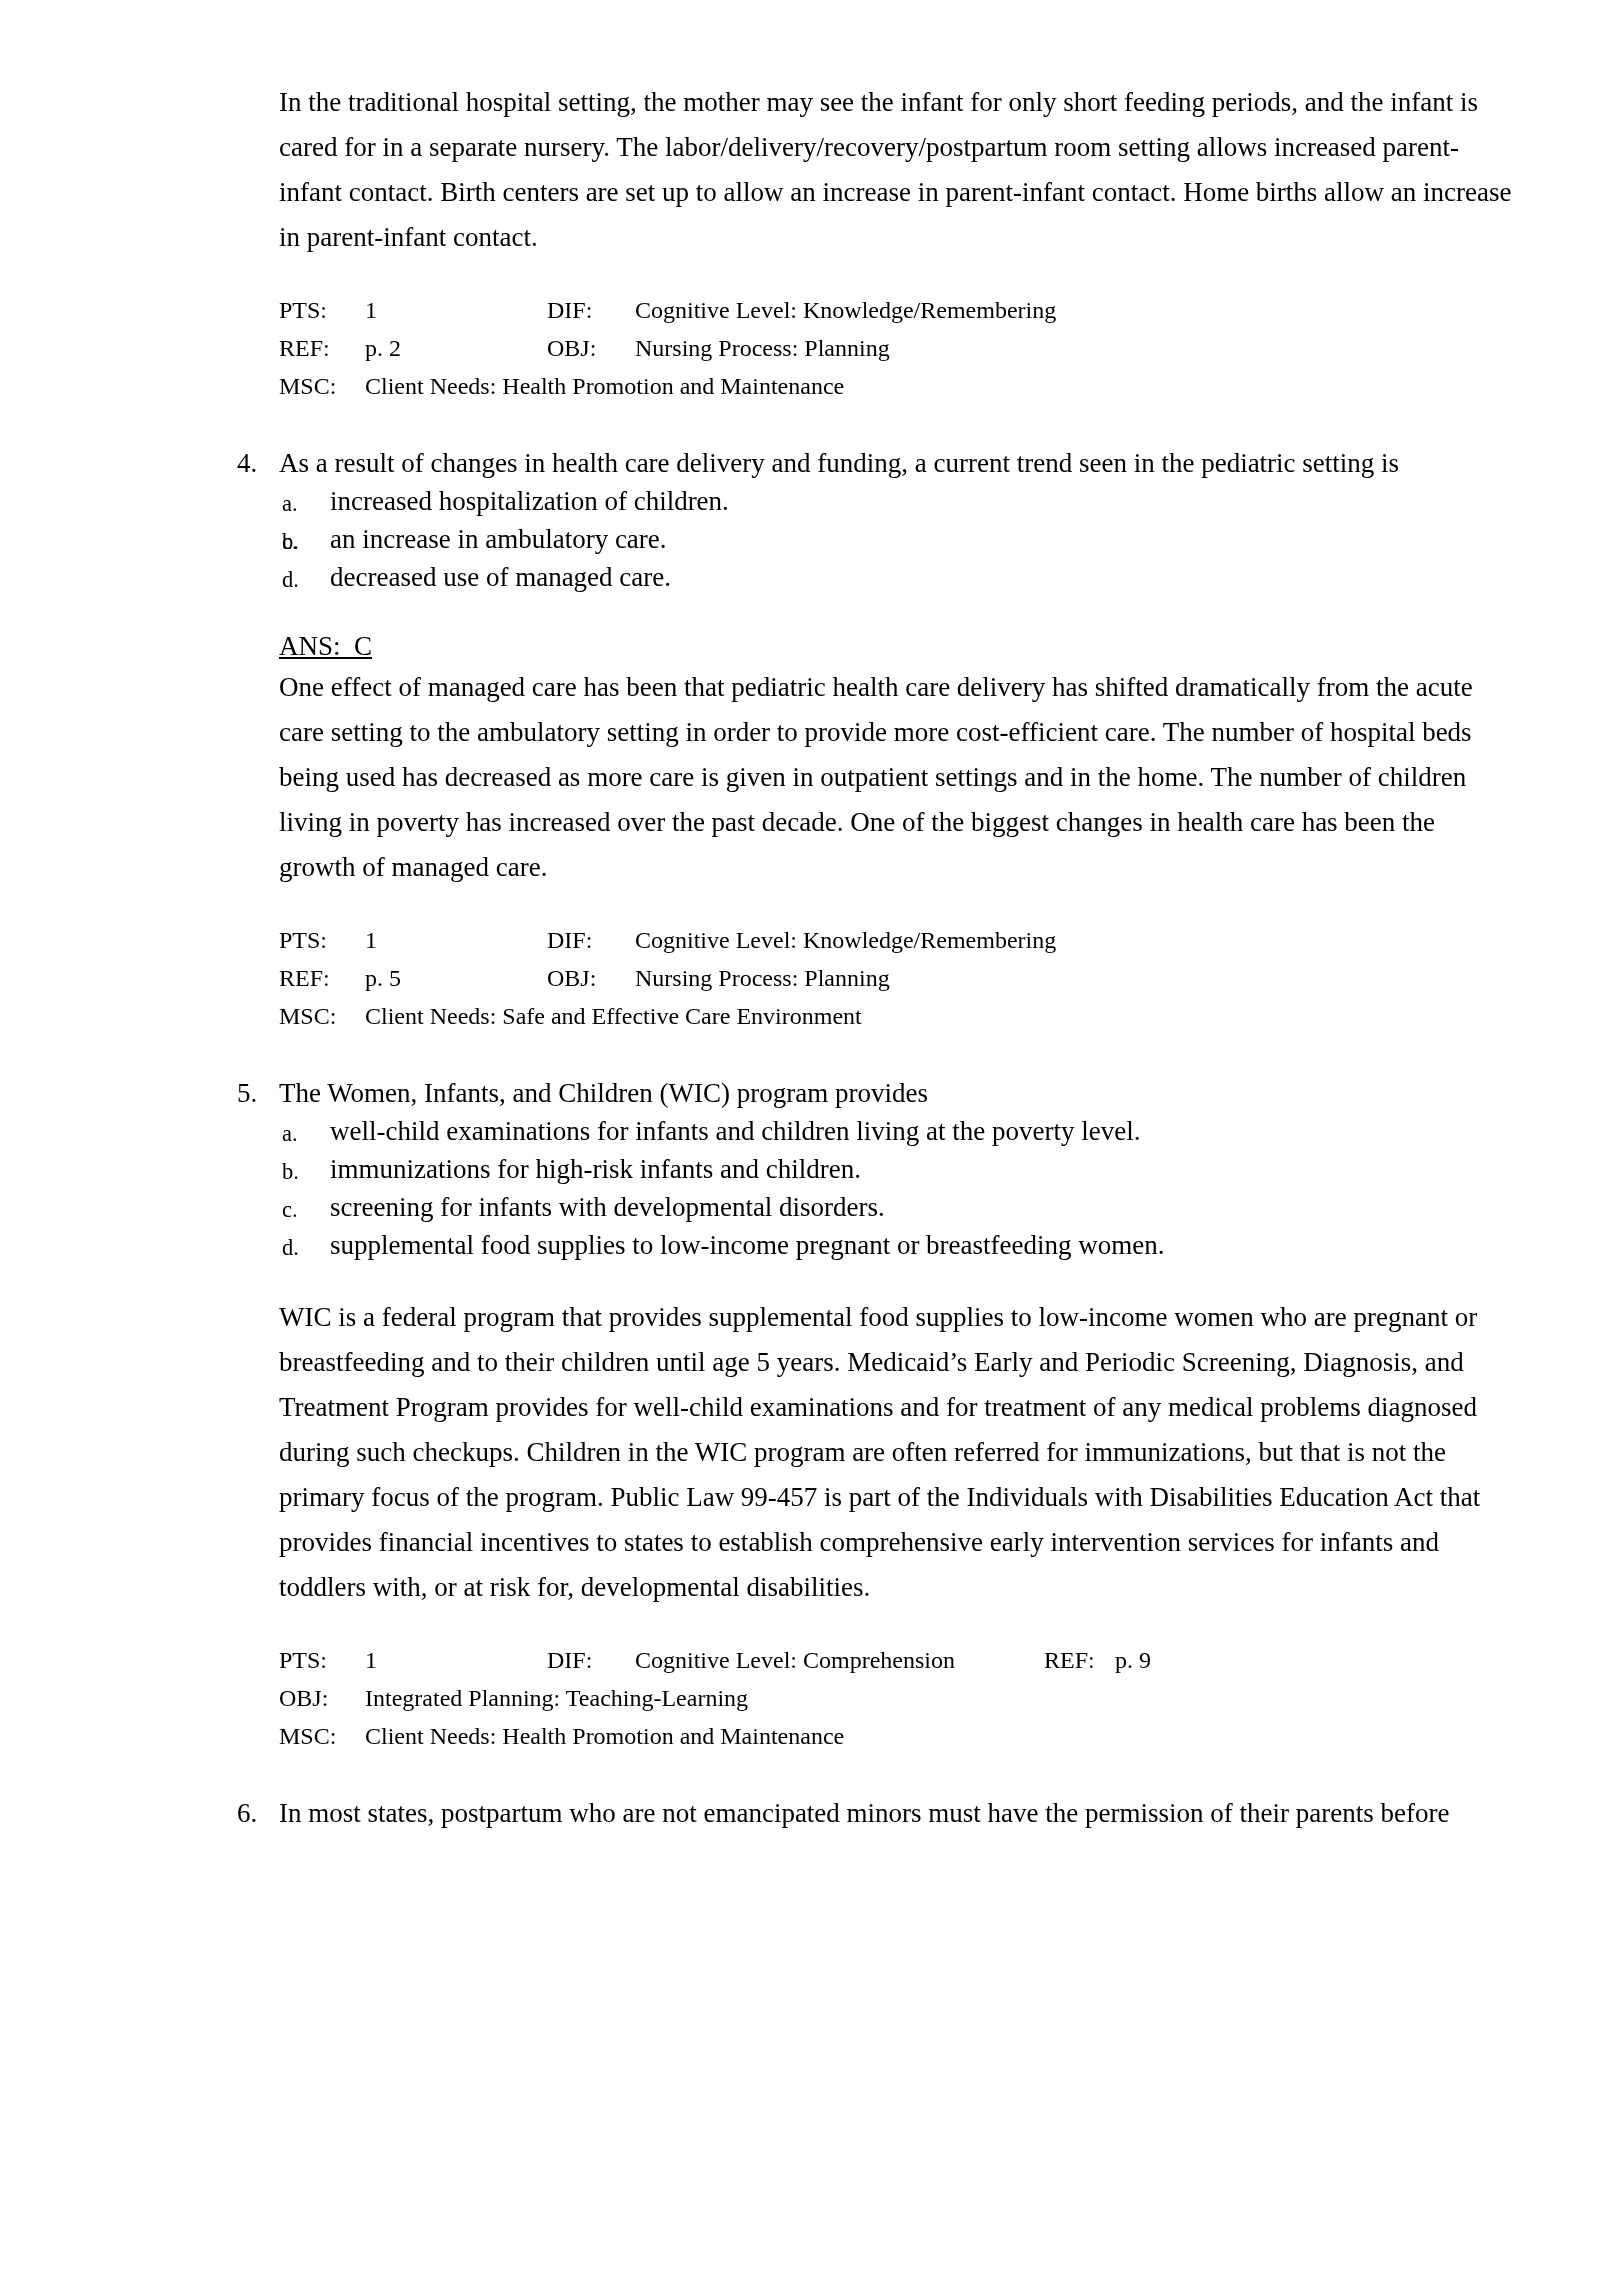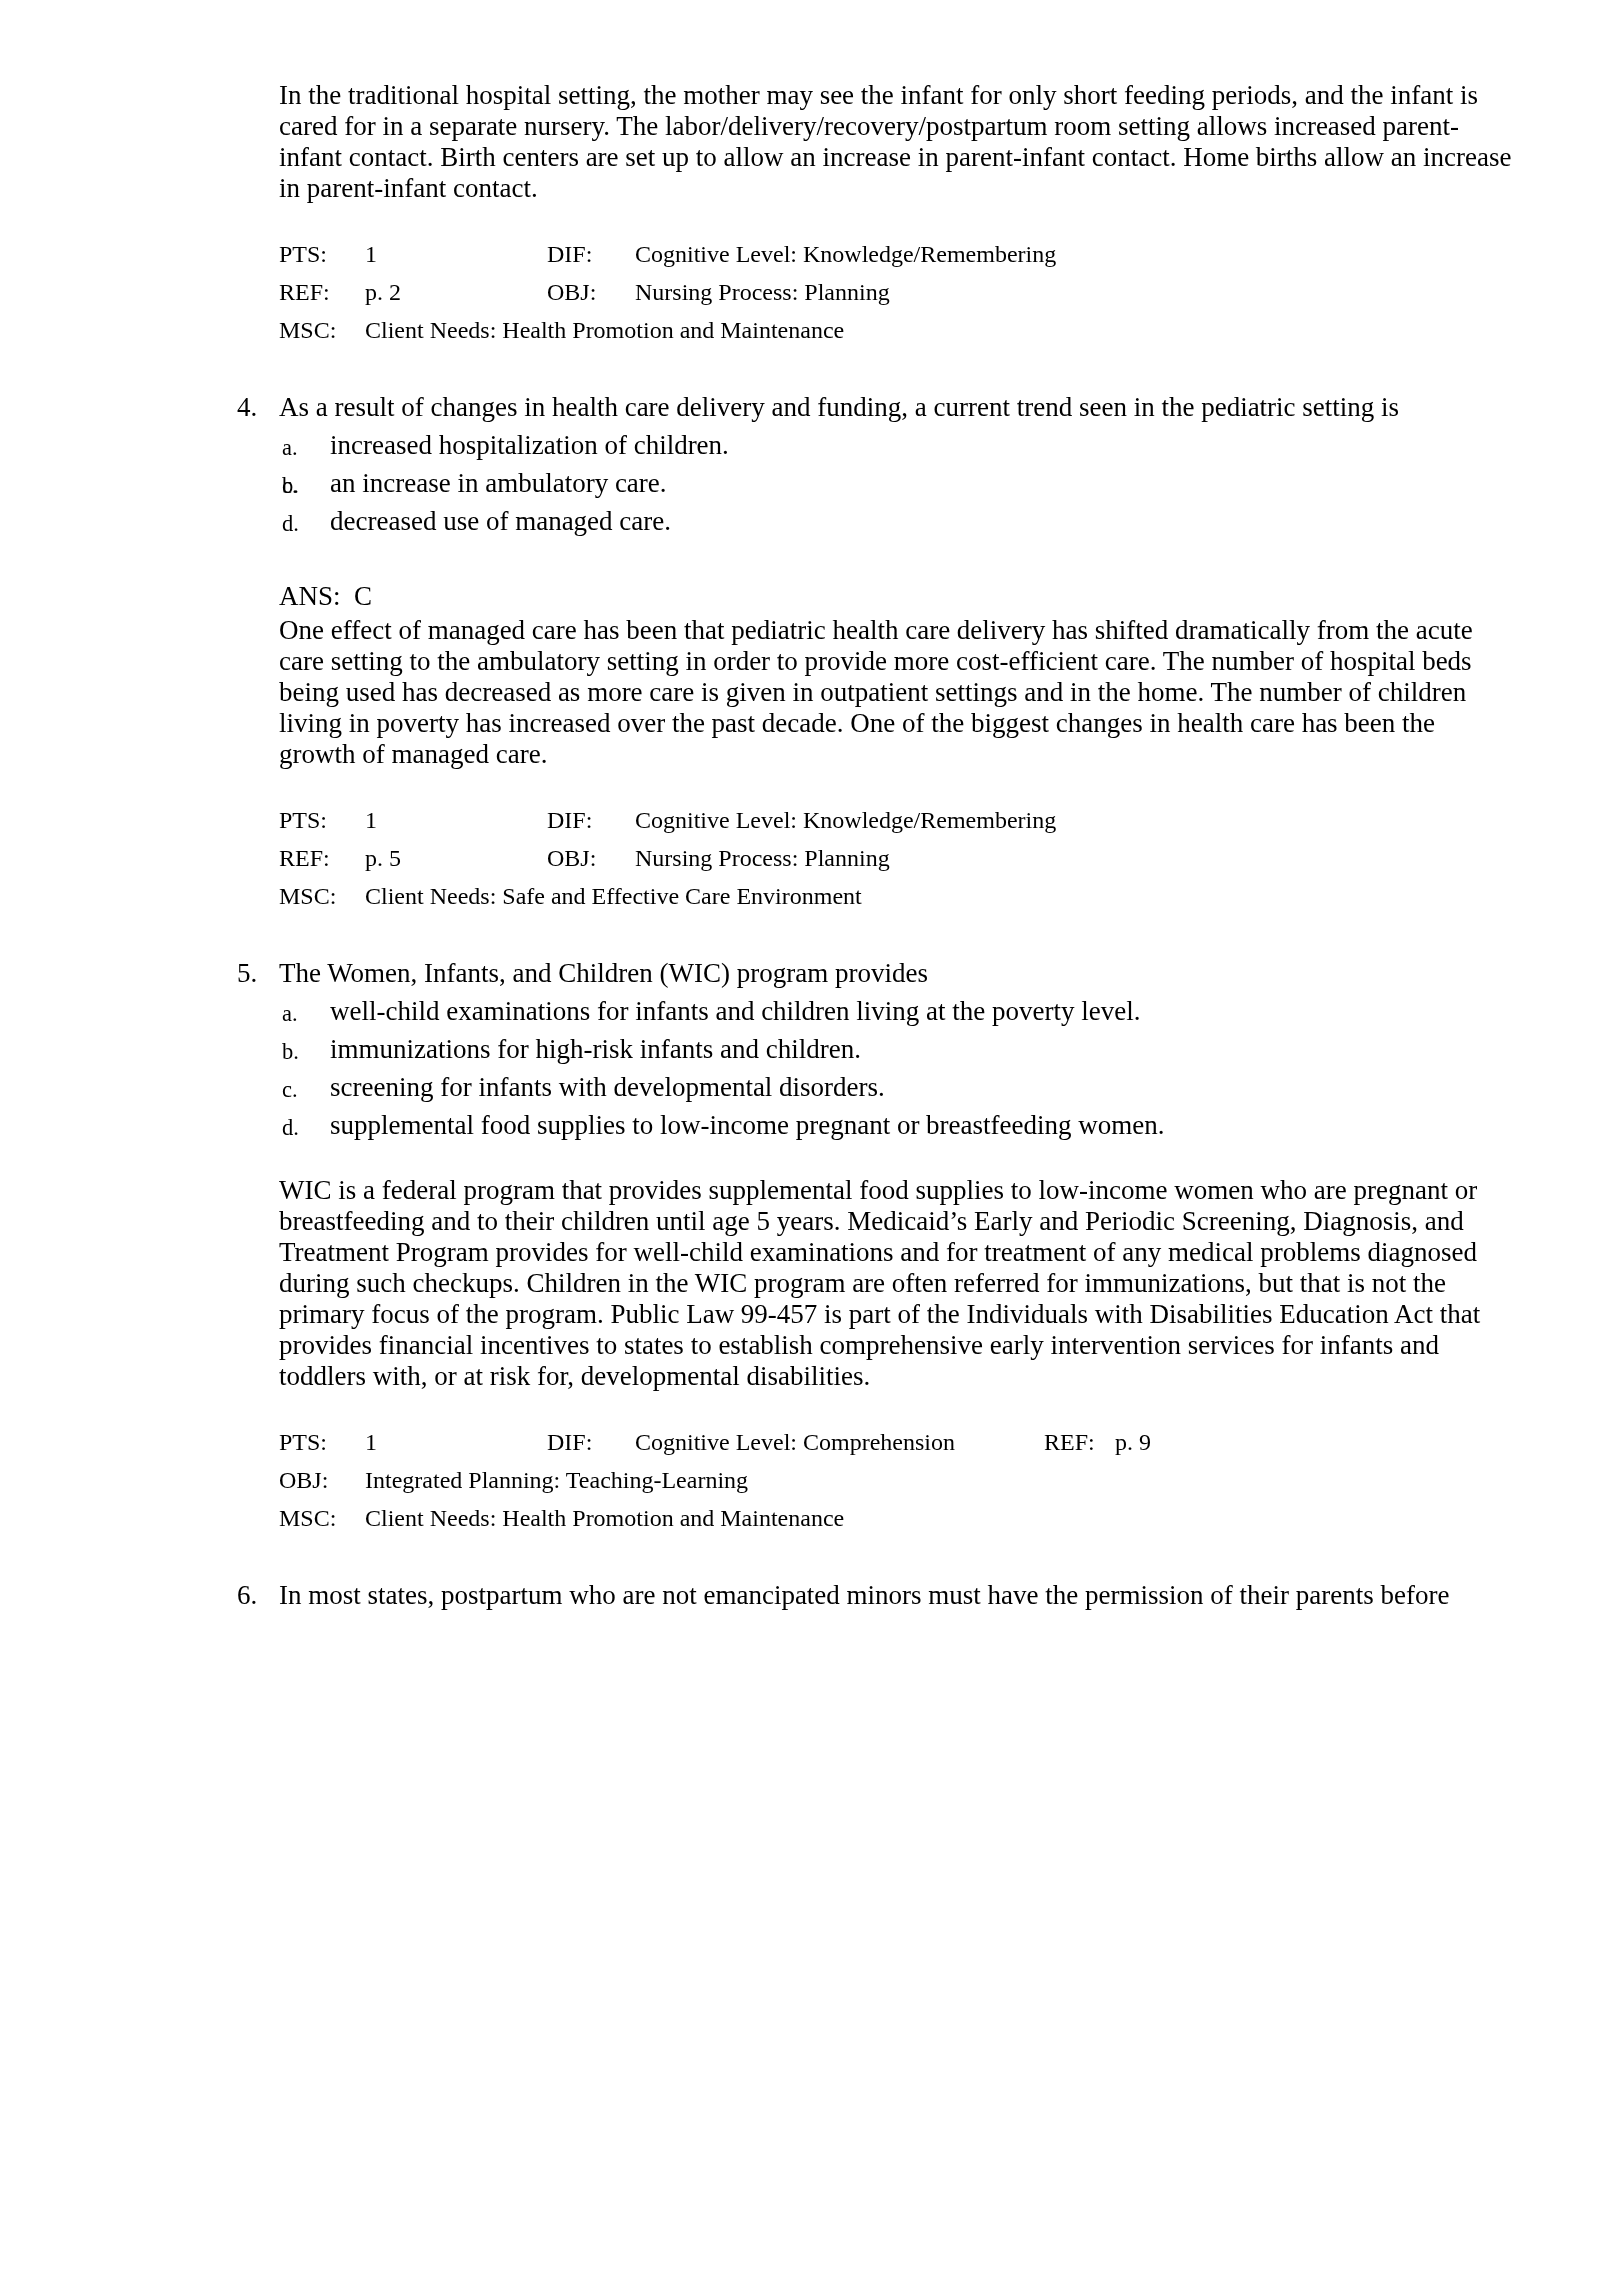--- a/index.html
+++ b/index.html
@@ -24,21 +24,21 @@
     position: absolute;
     left: 237px;
     top: 80px;
     width: 1279px;
   }
 
   
   .para {
     margin: 0 0 0 42px;       
     font-size: 27px;
-    line-height: 31px;
+    line-height: 45px;
     text-align: left;
   }
   .gap-md { height: 31px; }
   .gap-lg { height: 39px; }
 
   
   .question {
     position: relative;
     padding-left: 42px;
     font-size: 27px;
@@ -72,24 +72,25 @@
   .option .opt-letter {
     position: absolute;
     left: 45px;
     top: 2.9px;
     font-size: 22.5px;
     line-height: 38px;
   }
 
   
   .ans-line {
-    margin: 6px 0 0 42px;
+    margin: 0 0 0 42px;
     font-size: 27px;
     line-height: 38px;
     white-space: pre;
+    text-decoration: underline;
   }
 
   
   .meta {
     margin-left: 42px;
     font-size: 24px;
     line-height: 38px;
   }
   .meta-row {
     position: relative;

